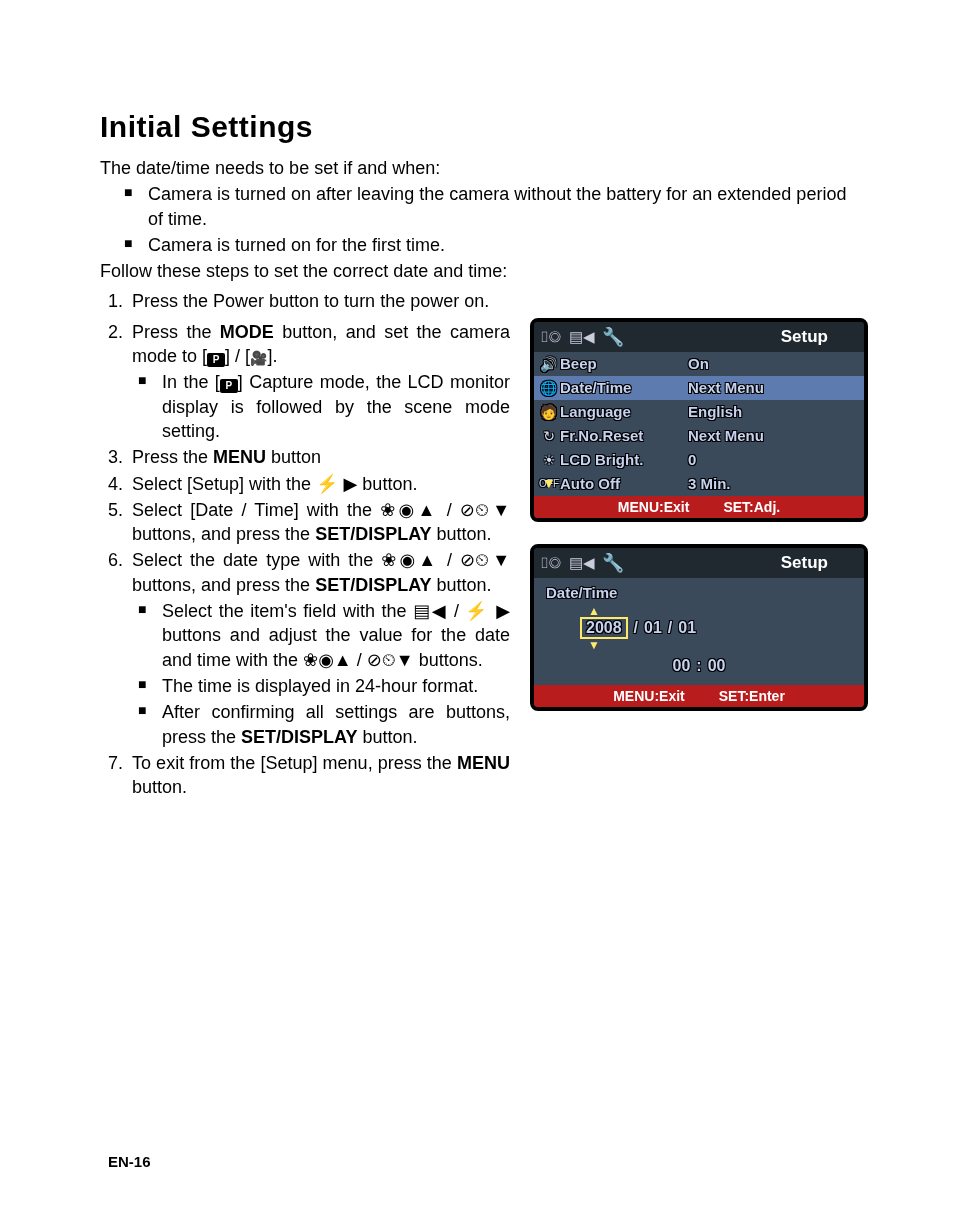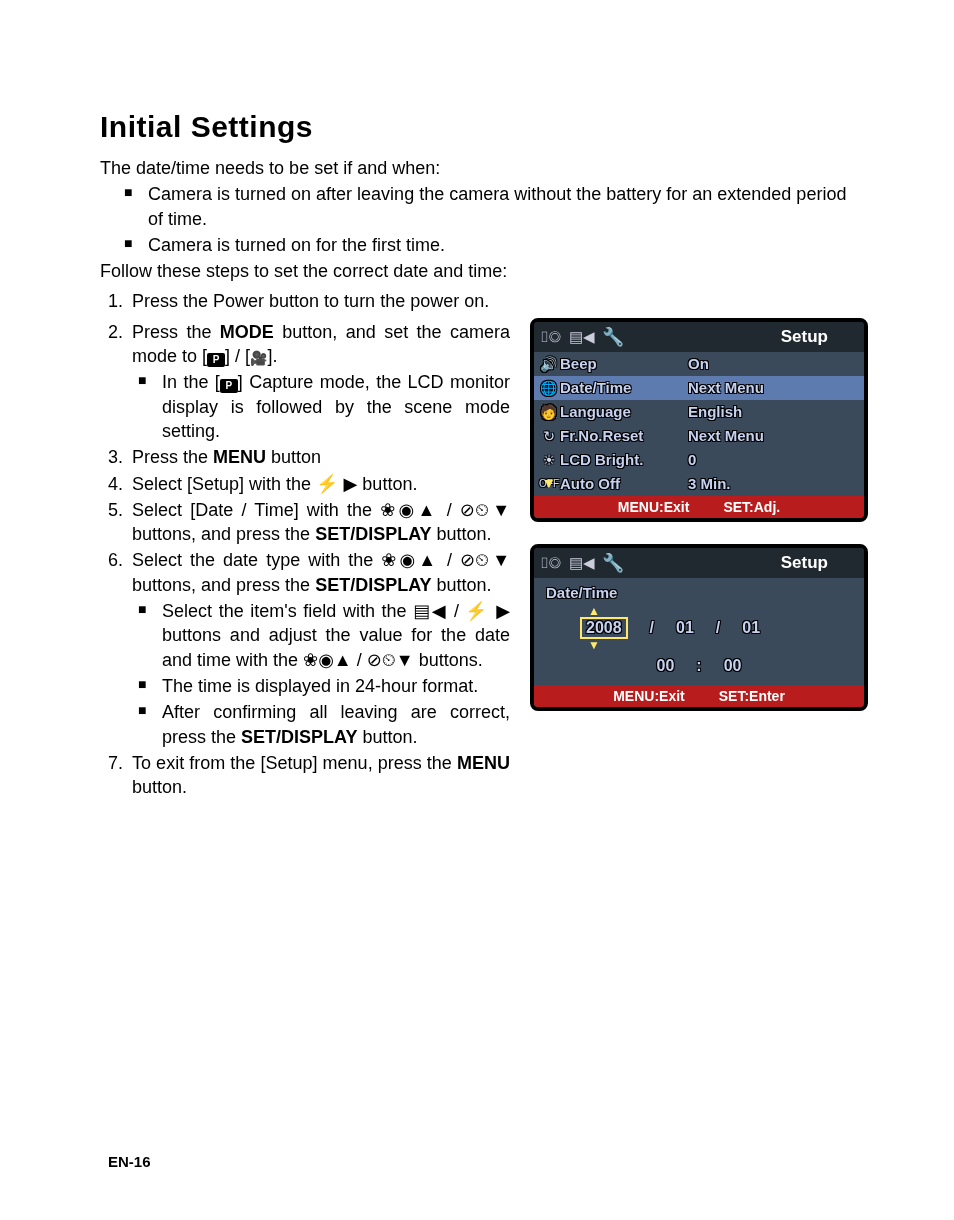--- a/index.html
+++ b/index.html
@@ -175,21 +175,21 @@
     padding: 6px 12px 10px 12px;
   }
   .dt-label {
     color: #c7d2f0;
     text-shadow: -1px -1px 0 #000, 1px -1px 0 #000, -1px 1px 0 #000, 1px 1px 0 #000;
     font-weight: bold;
     margin-bottom: 4px;
   }
   .dt-row {
     display: flex;
-    gap: 22px;
+    gap: 6px;
     align-items: center;
     justify-content: flex-start;
     margin-left: 34px;
     color: #c7d2f0;
     text-shadow: -1px -1px 0 #000, 1px -1px 0 #000, -1px 1px 0 #000, 1px 1px 0 #000;
     font-weight: bold;
     font-size: 16px;
   }
   .dt-row2 {
     justify-content: center;
@@ -272,21 +272,21 @@
           <span>Select [Date / Time] with the </span><span>❀◉▲ / ⊘⏲▼</span><span> buttons, and press the </span><b>SET/DISPLAY</b><span> button.</span>
         </li>
         <li>
           <span>Select the date type with the </span><span>❀◉▲ / ⊘⏲▼</span><span> buttons, and press the </span><b>SET/DISPLAY</b><span> button.</span>
           <ul class="inner">
             <li>
               <span>Select the item's field with the </span><span>▤◀ / ⚡ ▶</span><span> buttons and adjust the value for the date and time with the </span><span>❀◉▲ / ⊘⏲▼</span><span> buttons.</span>
             </li>
             <li>The time is displayed in 24-hour format.</li>
             <li>
-              <span>After confirming all leaving are correct, press the </span><b>SET/DISPLAY</b><span> button.</span>
+              <span>After confirming all settings are buttons, press the </span><b>SET/DISPLAY</b><span> button.</span>
             </li>
           </ul>
         </li>
         <li>
           <span>To exit from the [Setup] menu, press the </span><b>MENU</b><span> button.</span>
         </li>
       </ol>
     </div>
 
     <div class="right-col">

